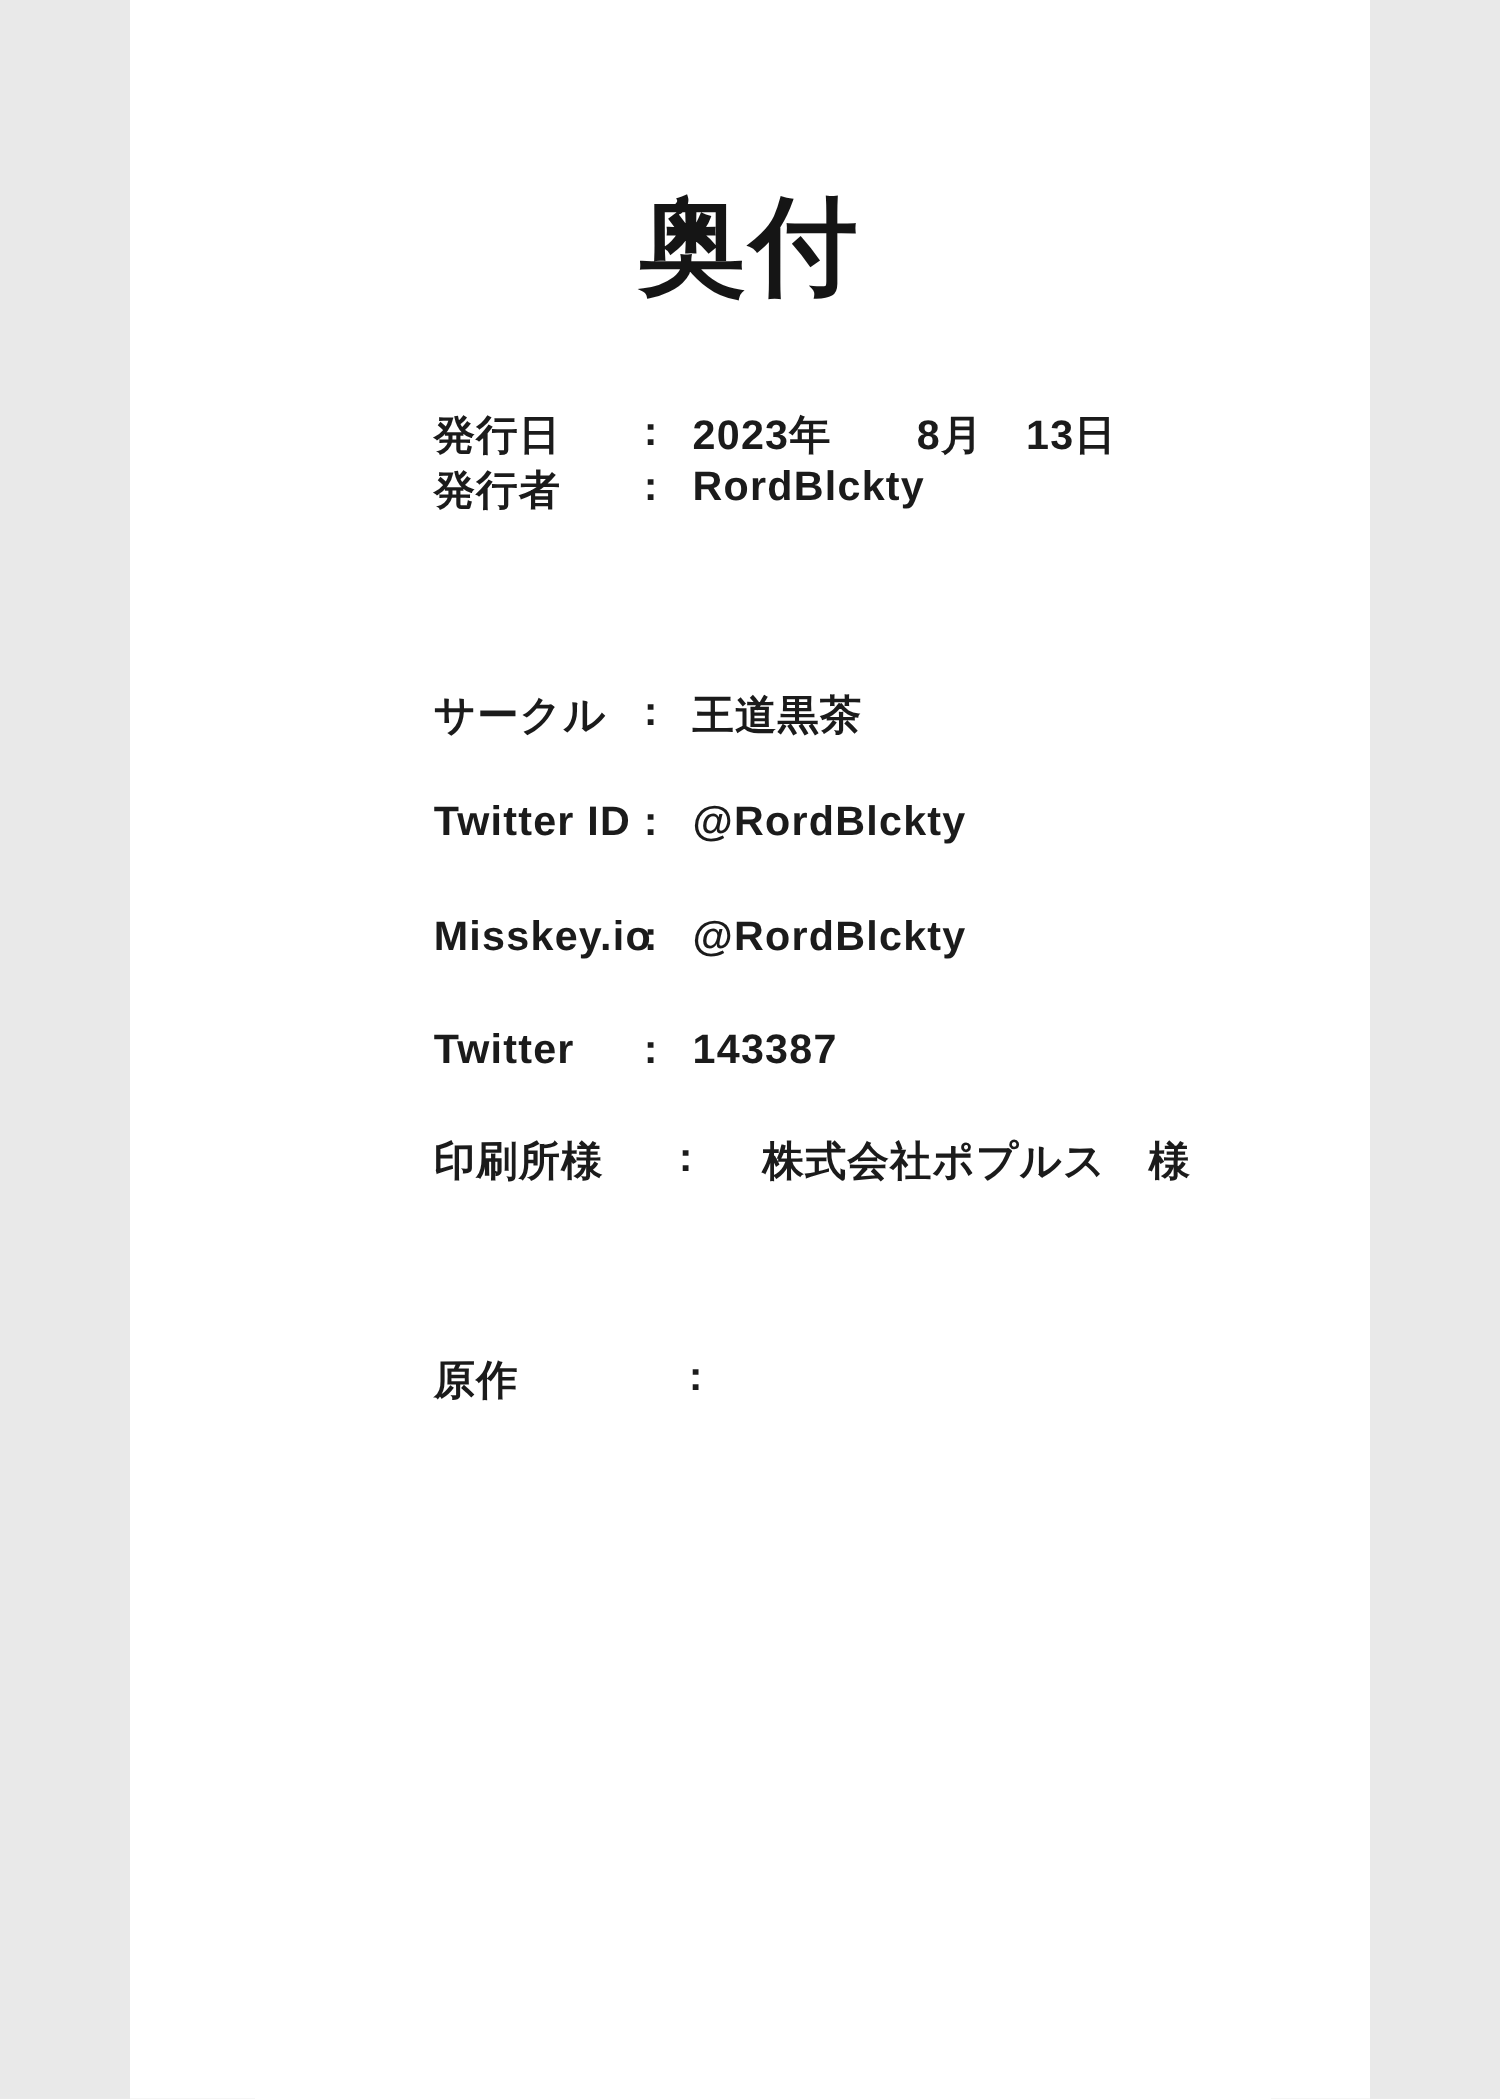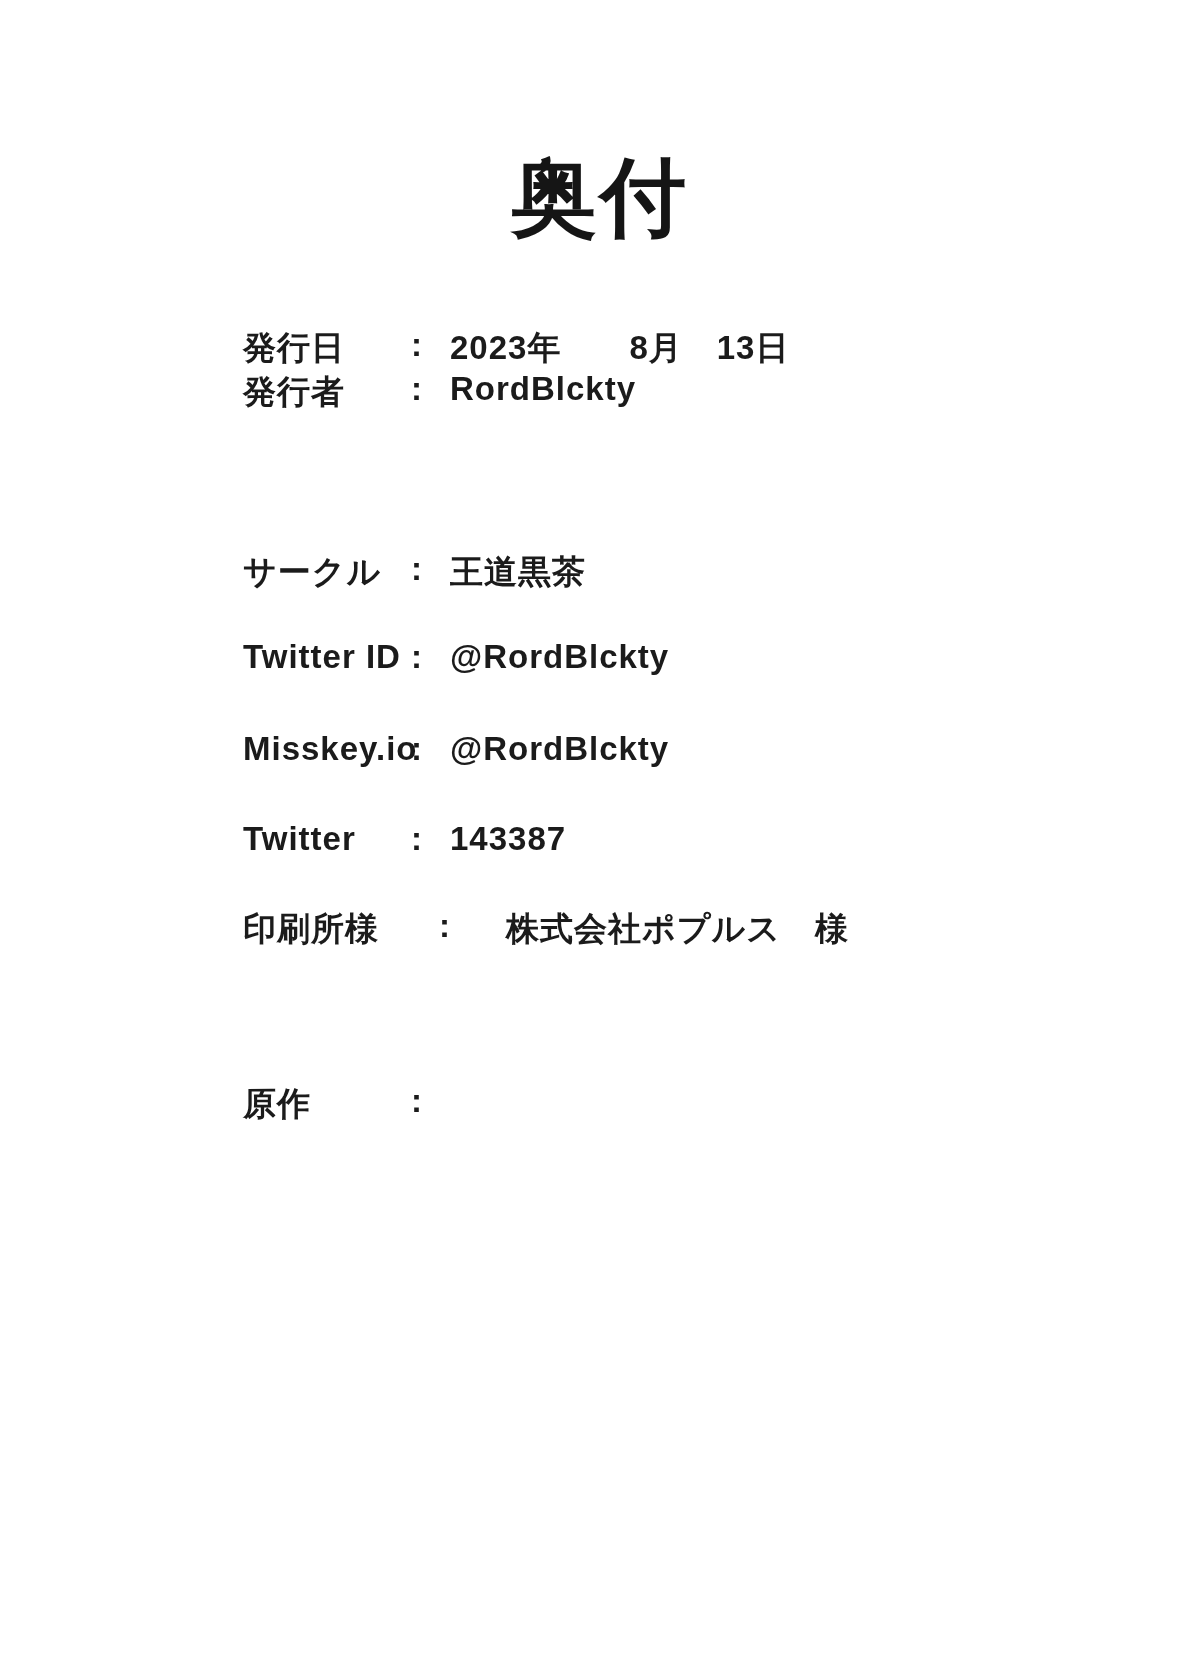--- a/index.html
+++ b/index.html
@@ -2,21 +2,21 @@
 <html><head>
 <meta charset="utf-8">
 <style>
   html, body {
     margin: 0;
     padding: 0;
     background: #e9e9e9;
   }
   .page {
     position: relative;
-    width: 1200px;
+    width: 992px;
     height: 1679px;
     margin: 0 auto;
     background: #ffffff;
     color: #1b1b1b;
     font-family: "Liberation Sans", "DejaVu Sans", sans-serif;
     font-weight: bold;
     overflow: hidden;
   }
   .title {
     position: absolute;
@@ -58,21 +58,21 @@
   }
   .val {
     padding-left: 26px;
   }
   
   .gap-circle   { margin-top: 136px; }
   .gap-twitter  { margin-top: 44px;  }
   .gap-misskey  { margin-top: 48px;  }
   .gap-pixiv    { margin-top: 46px;  }
   .gap-printer  { margin-top: 43px; gap: 28px;  }
-  .gap-original { margin-top: 131px; }
+  .gap-original { margin-top: 131px; gap: 36px; }
 </style>
 </head>
 <body>
 
 <div class="page">
 
   <h1 class="title">奥付</h1>
 
   <div class="rows">
 

